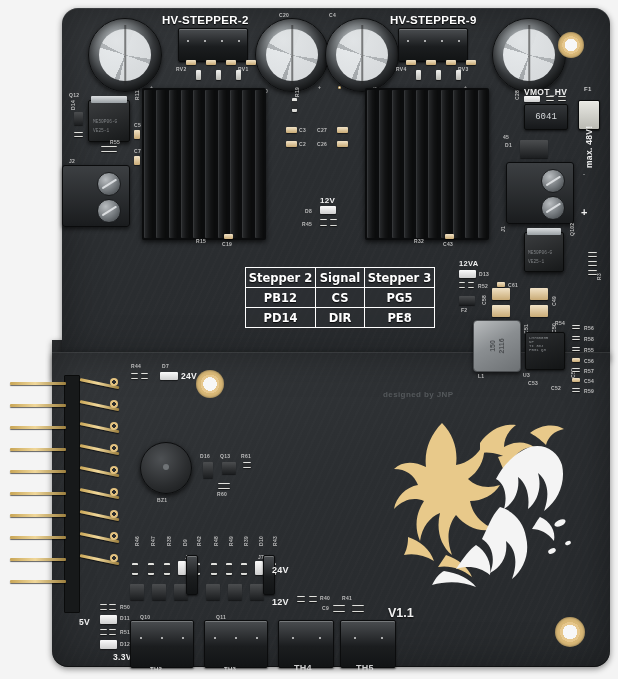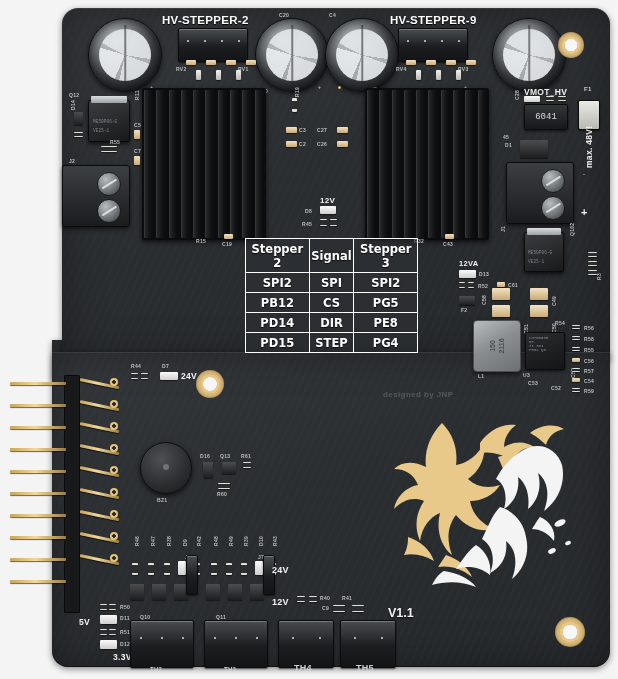--- a/index.html
+++ b/index.html
@@ -152,21 +152,21 @@
 
   
   .hdr-blk{ position:absolute; background:#17191a; border:1px solid #0a0b0b; border-radius:1px; }
   .hdr-pin{ position:absolute; height:3px; background:linear-gradient(90deg,#c9a657,#f0d79a 45%,#9c7f3e);
             border-radius:1px; box-shadow:0 1px 1px rgba(0,0,0,.6); }
   .hdr-pad{ position:absolute; width:8px;height:8px;border-radius:50%;
             background: radial-gradient(circle,#2b2d2e 0 28%, #e3c27f 28% 100%); }
 
   
   .pintable{
-    position:absolute; left:245px; top:238px; width:173px;
+    position:absolute; left:245px; top:267px; width:190px;
     border:1.6px solid #ffffff; border-collapse:collapse;
     background:rgba(46,49,52,.55);
   }
   .pintable td{
     border:1.2px solid #ffffff; text-align:center; color:#ffffff;
     font-weight:bold; font-size:11.5px; padding:2.5px 0;
     text-shadow:0 1px 1px rgba(0,0,0,.8);
     font-family:"DejaVu Sans", sans-serif;
   }
   .pintable td.h{ font-size:11.5px; }
@@ -424,38 +424,28 @@
         <col class="c2">
         <col class="c3">
       </colgroup>
     <tbody>
       <tr>
         <td class="h">Stepper 2</td>
         <td class="h">Signal</td>
         <td class="h">Stepper 3</td>
       </tr>
       <tr>
-          <td>SPI2</td>
-          <td>SPI</td>
-          <td>SPI2</td>
-        </tr>
-      <tr>
           <td>PB12</td>
           <td>CS</td>
           <td>PG5</td>
         </tr>
       <tr>
           <td>PD14</td>
           <td>DIR</td>
           <td>PE8</td>
-        </tr>
-      <tr>
-          <td>PD15</td>
-          <td>STEP</td>
-          <td>PG4</td>
         </tr>
     </tbody>
   </table>
 
   <div class="mount-hole" style="left:558px; top:32px; width:26px; height:26px;"></div>
   <div class="mount-hole" style="left:196px; top:370px; width:28px; height:28px;"></div>
   <div class="mount-hole" style="left:555px; top:617px; width:30px; height:30px;"></div>
   <div class="via" style="left:338px; top:86px;"></div>
 
   <div class="hdr-blk" style="left:64px; top:375px; width:16px; height:238px;"></div>

